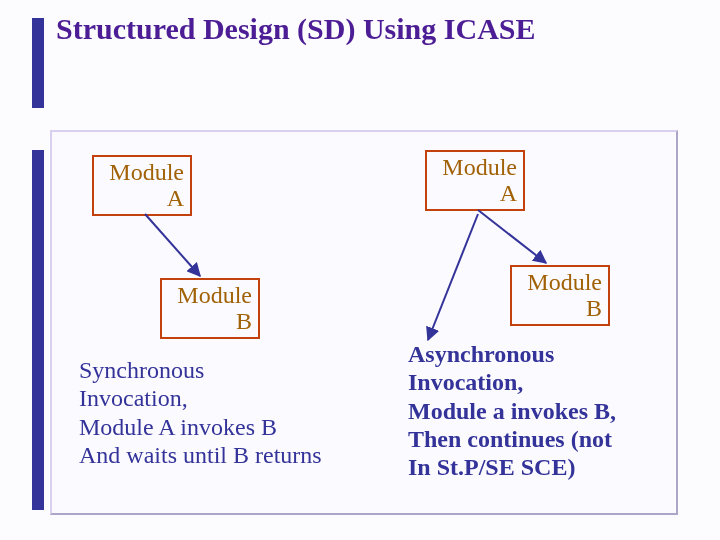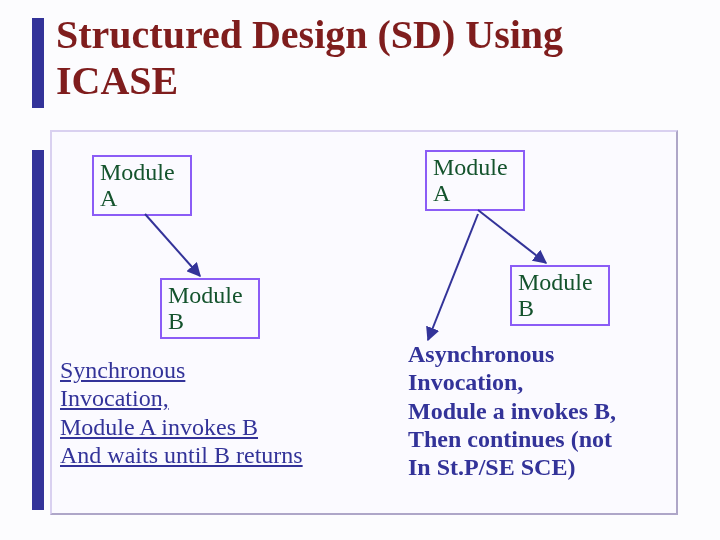--- a/index.html
+++ b/index.html
@@ -28,30 +28,30 @@
   .accent-bar {
     position: absolute;
     left: 32px;
     width: 12px;
     background: #333399;
   }
   .title {
     position: absolute;
     left: 56px; top: 12px;
     width: 620px;
-    font-size: 40px;
+    font-size: 30px;
     line-height: 1.15;
-    color: #7f1d1d;
+    color: #4c1d95;
   }
   .mod-box {
     position: absolute;
-    border: 2px solid #8b5cf6;
-    color: #14532d;
+    border: 2px solid #c2410c;
+    color: #a16207;
     font-size: 24px;
-    text-align: left;
+    text-align: right;
     line-height: 1.1;
     padding: 2px 6px;
     background: transparent;
   }
   .body-text {
     position: absolute;
     color: #333399;
     font-size: 24px;
     line-height: 1.18;
   }
@@ -83,21 +83,21 @@
 
   <svg class="arrow" style="left:0;top:0;width:720px;height:540px;">
     <defs>
       <marker id="ahL" viewBox="0 0 10 10" refX="9" refY="5" markerWidth="7" markerHeight="7" orient="auto">
         <path d="M0,0 L10,5 L0,10 z" fill="#333399"></path>
       </marker>
     </defs>
     <line x1="145" y1="214" x2="200" y2="276" stroke="#333399" stroke-width="2" marker-end="url(#ahL)"></line>
   </svg>
 
-  <div class="body-text" style="left:60px; top:356px; width:310px;text-decoration:underline;">Synchronous<br>Invocation,<br>Module A invokes B<br>And waits until B returns</div>
+  <div class="body-text" style="left:79px; top:356px; width:310px;">Synchronous<br>Invocation,<br>Module A invokes B<br>And waits until B returns</div>
 
   <div class="mod-box" style="left:425px; top:150px; width:100px;">
     <span>Module<br>A</span>
   </div>
 
   <div class="mod-box" style="left:510px; top:265px; width:100px;">
     <span>Module<br>B</span>
   </div>
 
   <svg class="arrow" style="left:0;top:0;width:720px;height:540px;">

